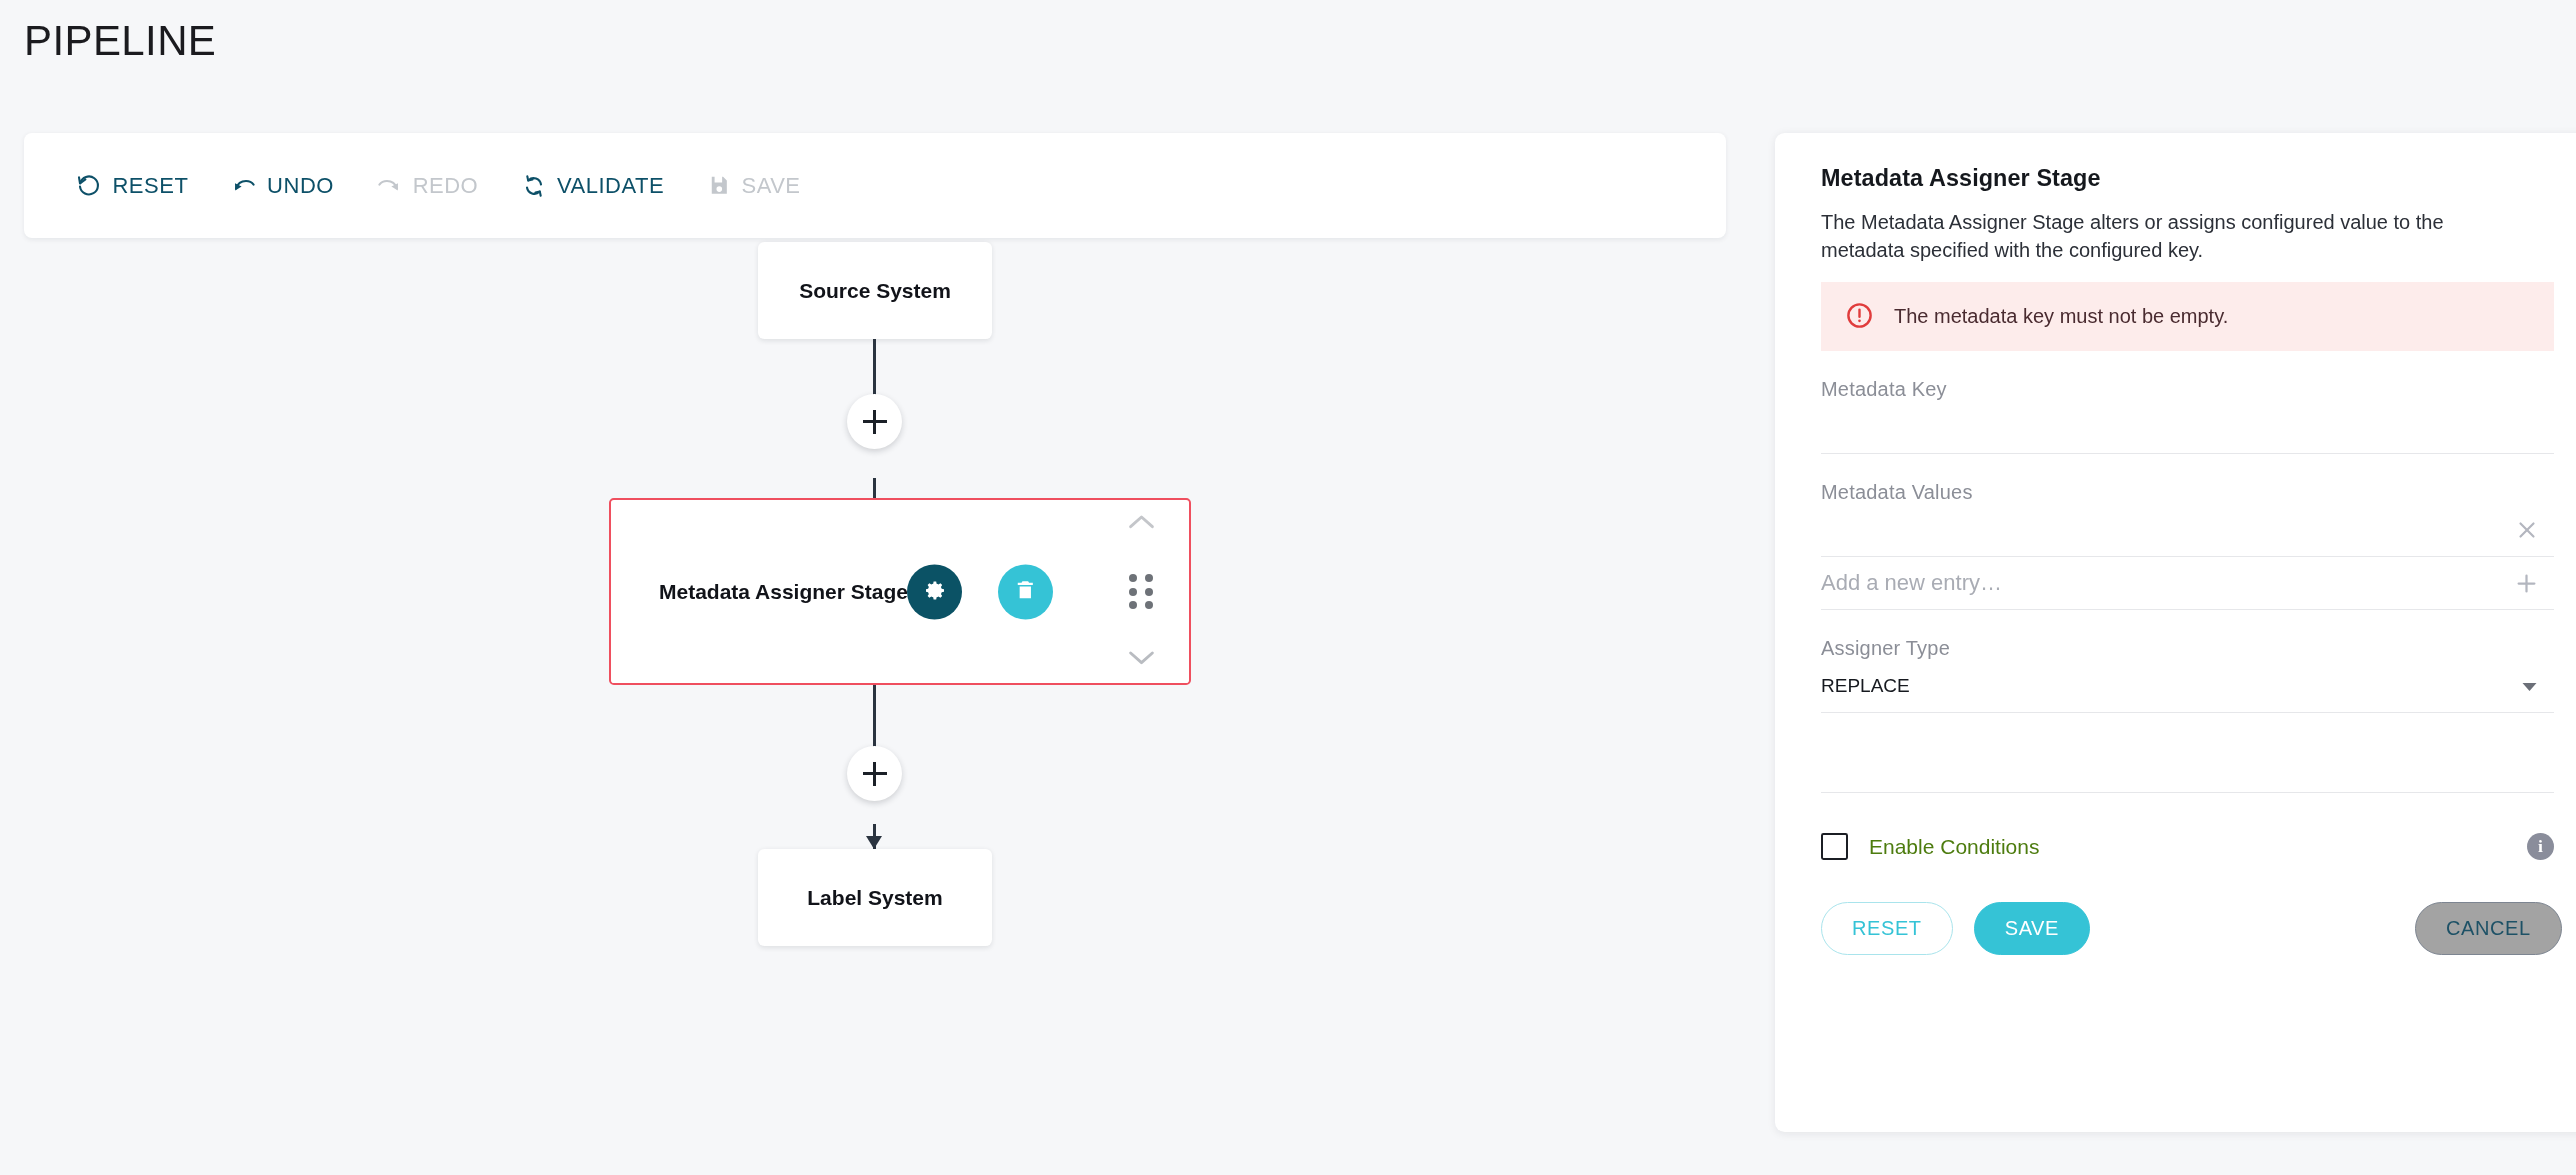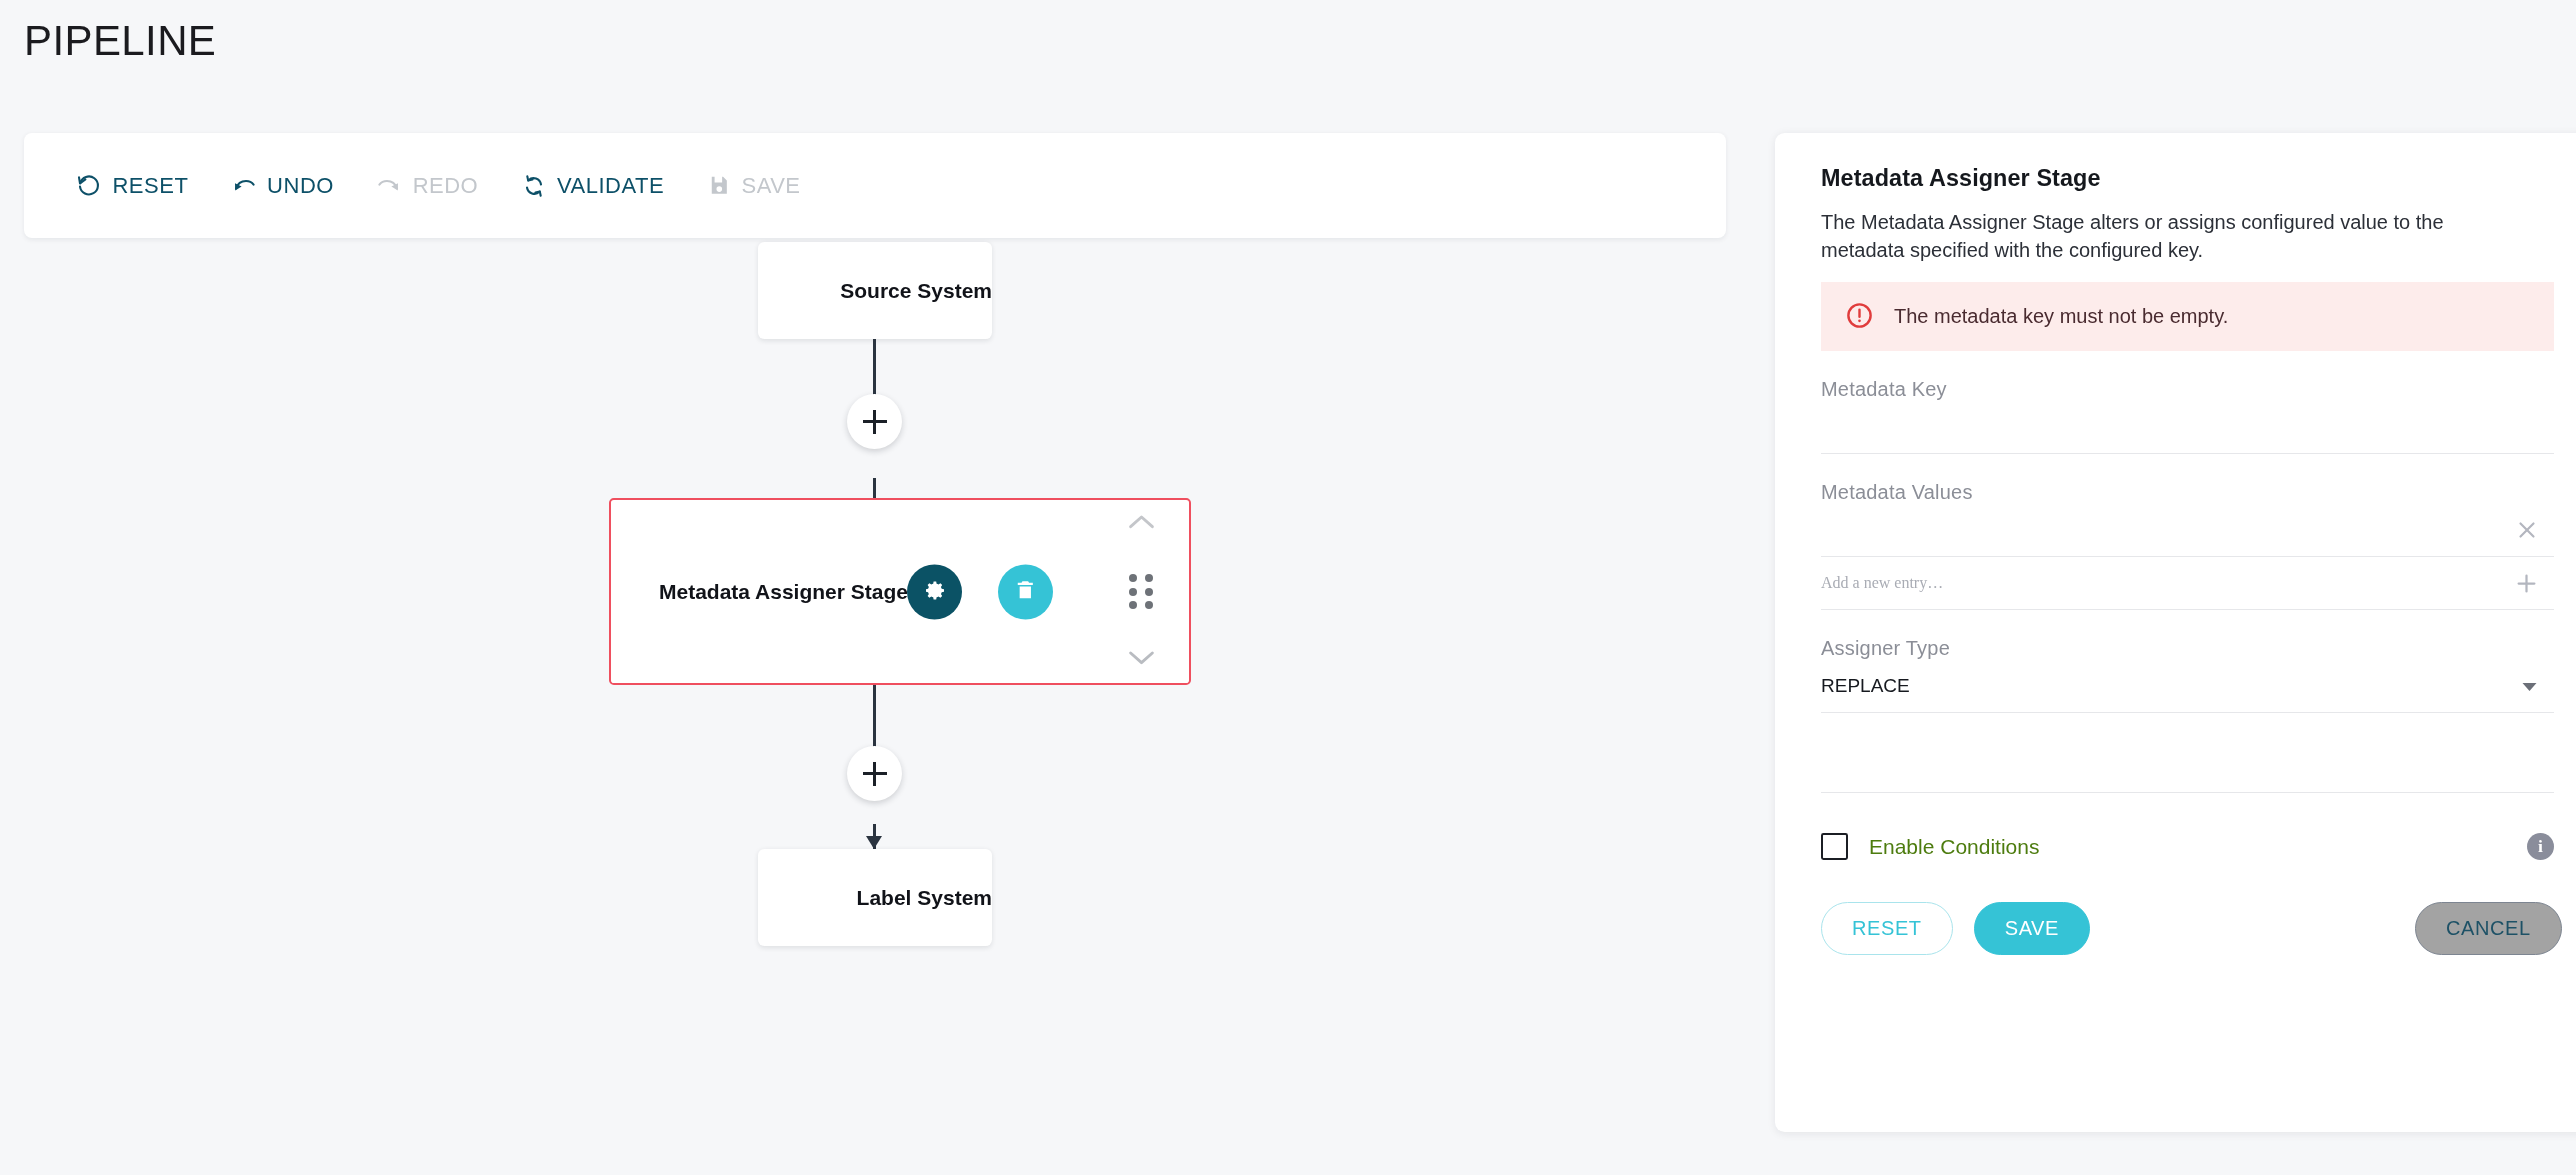--- a/index.html
+++ b/index.html
@@ -68,21 +68,21 @@
   
   .flow { position: absolute; left: 24px; top: 238px; width: 1702px; height: 902px; }
 
   .node {
     position: absolute;
     background: #ffffff;
     border-radius: 6.4px;
     box-shadow: 0 1.6px 5.6px rgba(20,25,40,0.10);
     display: flex;
     align-items: center;
-    justify-content: flex-end;
+    justify-content: center;
     font-size: 21px;
     font-weight: 700;
     color: #111319;
   }
 
   .node-source { left: 734px; top: 4px;  width: 234px; height: 97px; }
   .node-target { left: 734px; top: 611px; width: 234px; height: 97px; }
 
   
   .conn {
@@ -245,22 +245,22 @@
   }
   .field-value {
     font-size: 19px;
     color: #16191f;
     font-weight: 400;
   }
   .field-input {
     border: none;
     outline: none;
     background: transparent;
-    font-family: Liberation Serif, serif;
-    font-size: 16px;
+    font-family: Liberation Sans, sans-serif;
+    font-size: 22px;
     color: #4d7c0f;
     width: 612px;
     height: 48px;
   }
   .field-input::placeholder { color: #a9acb4; }
 
   .info-icon {
     position: absolute;
     right: -74px;
     width: 27px; height: 27px;

